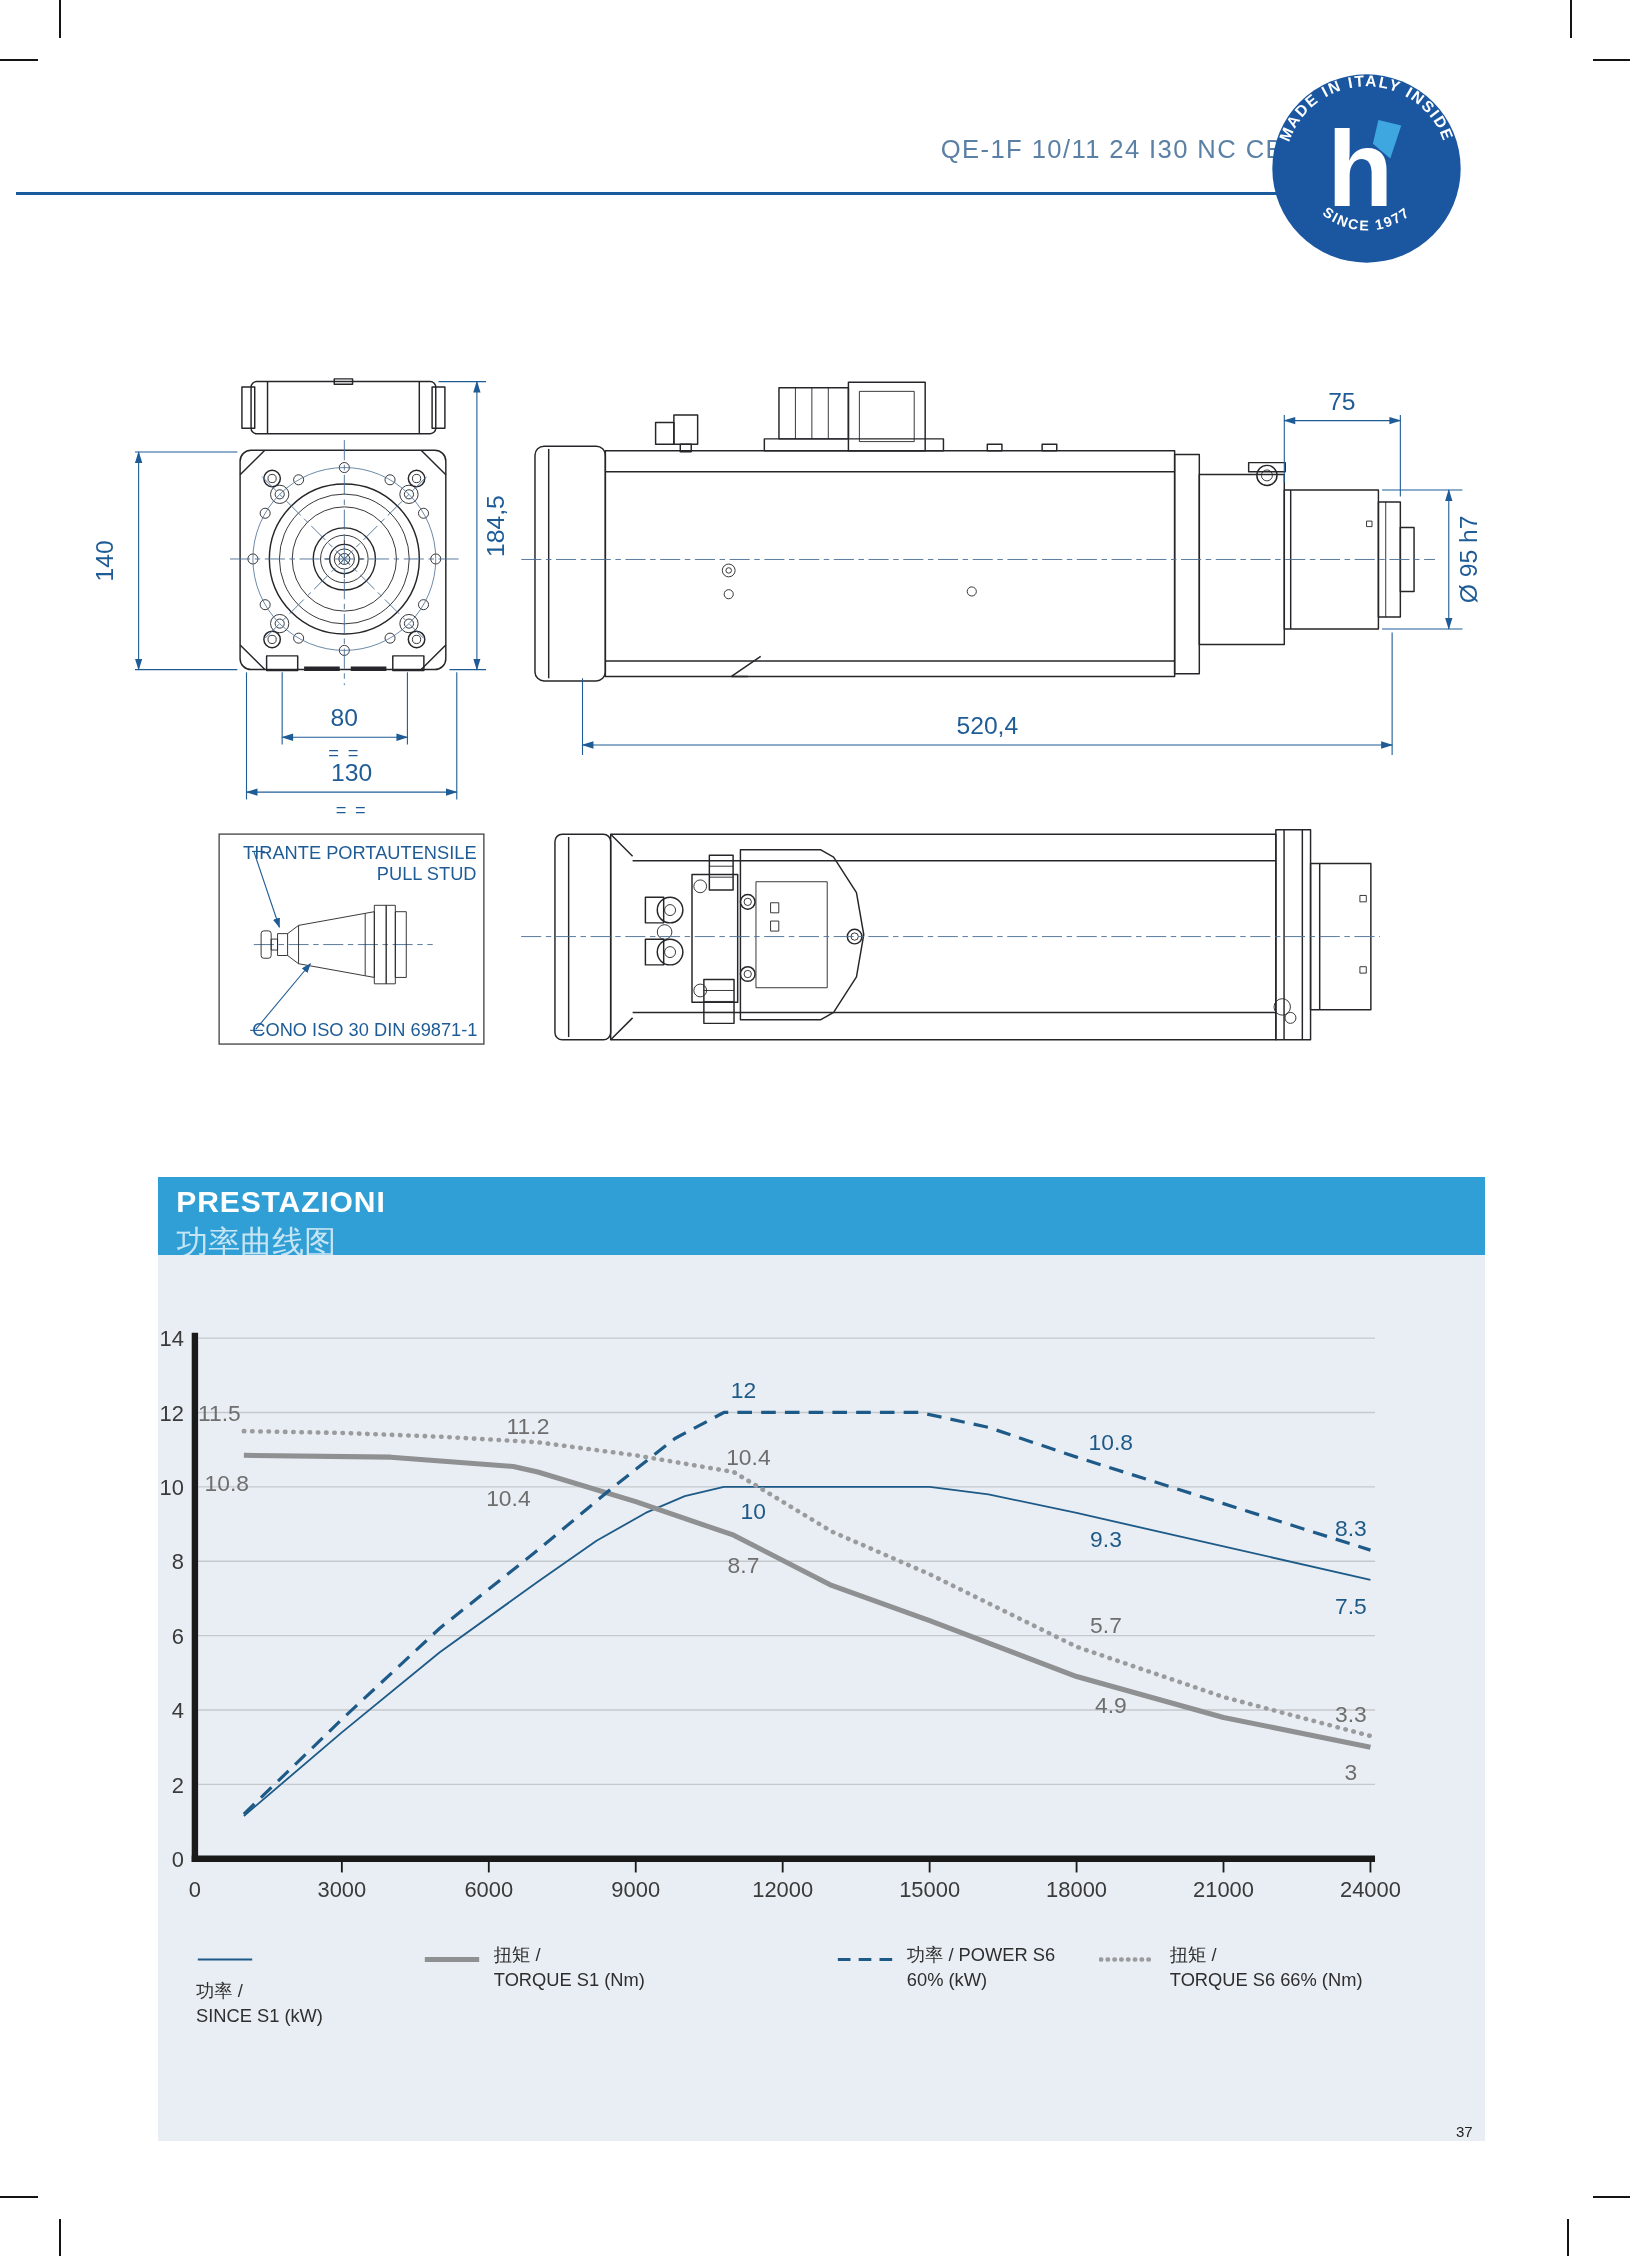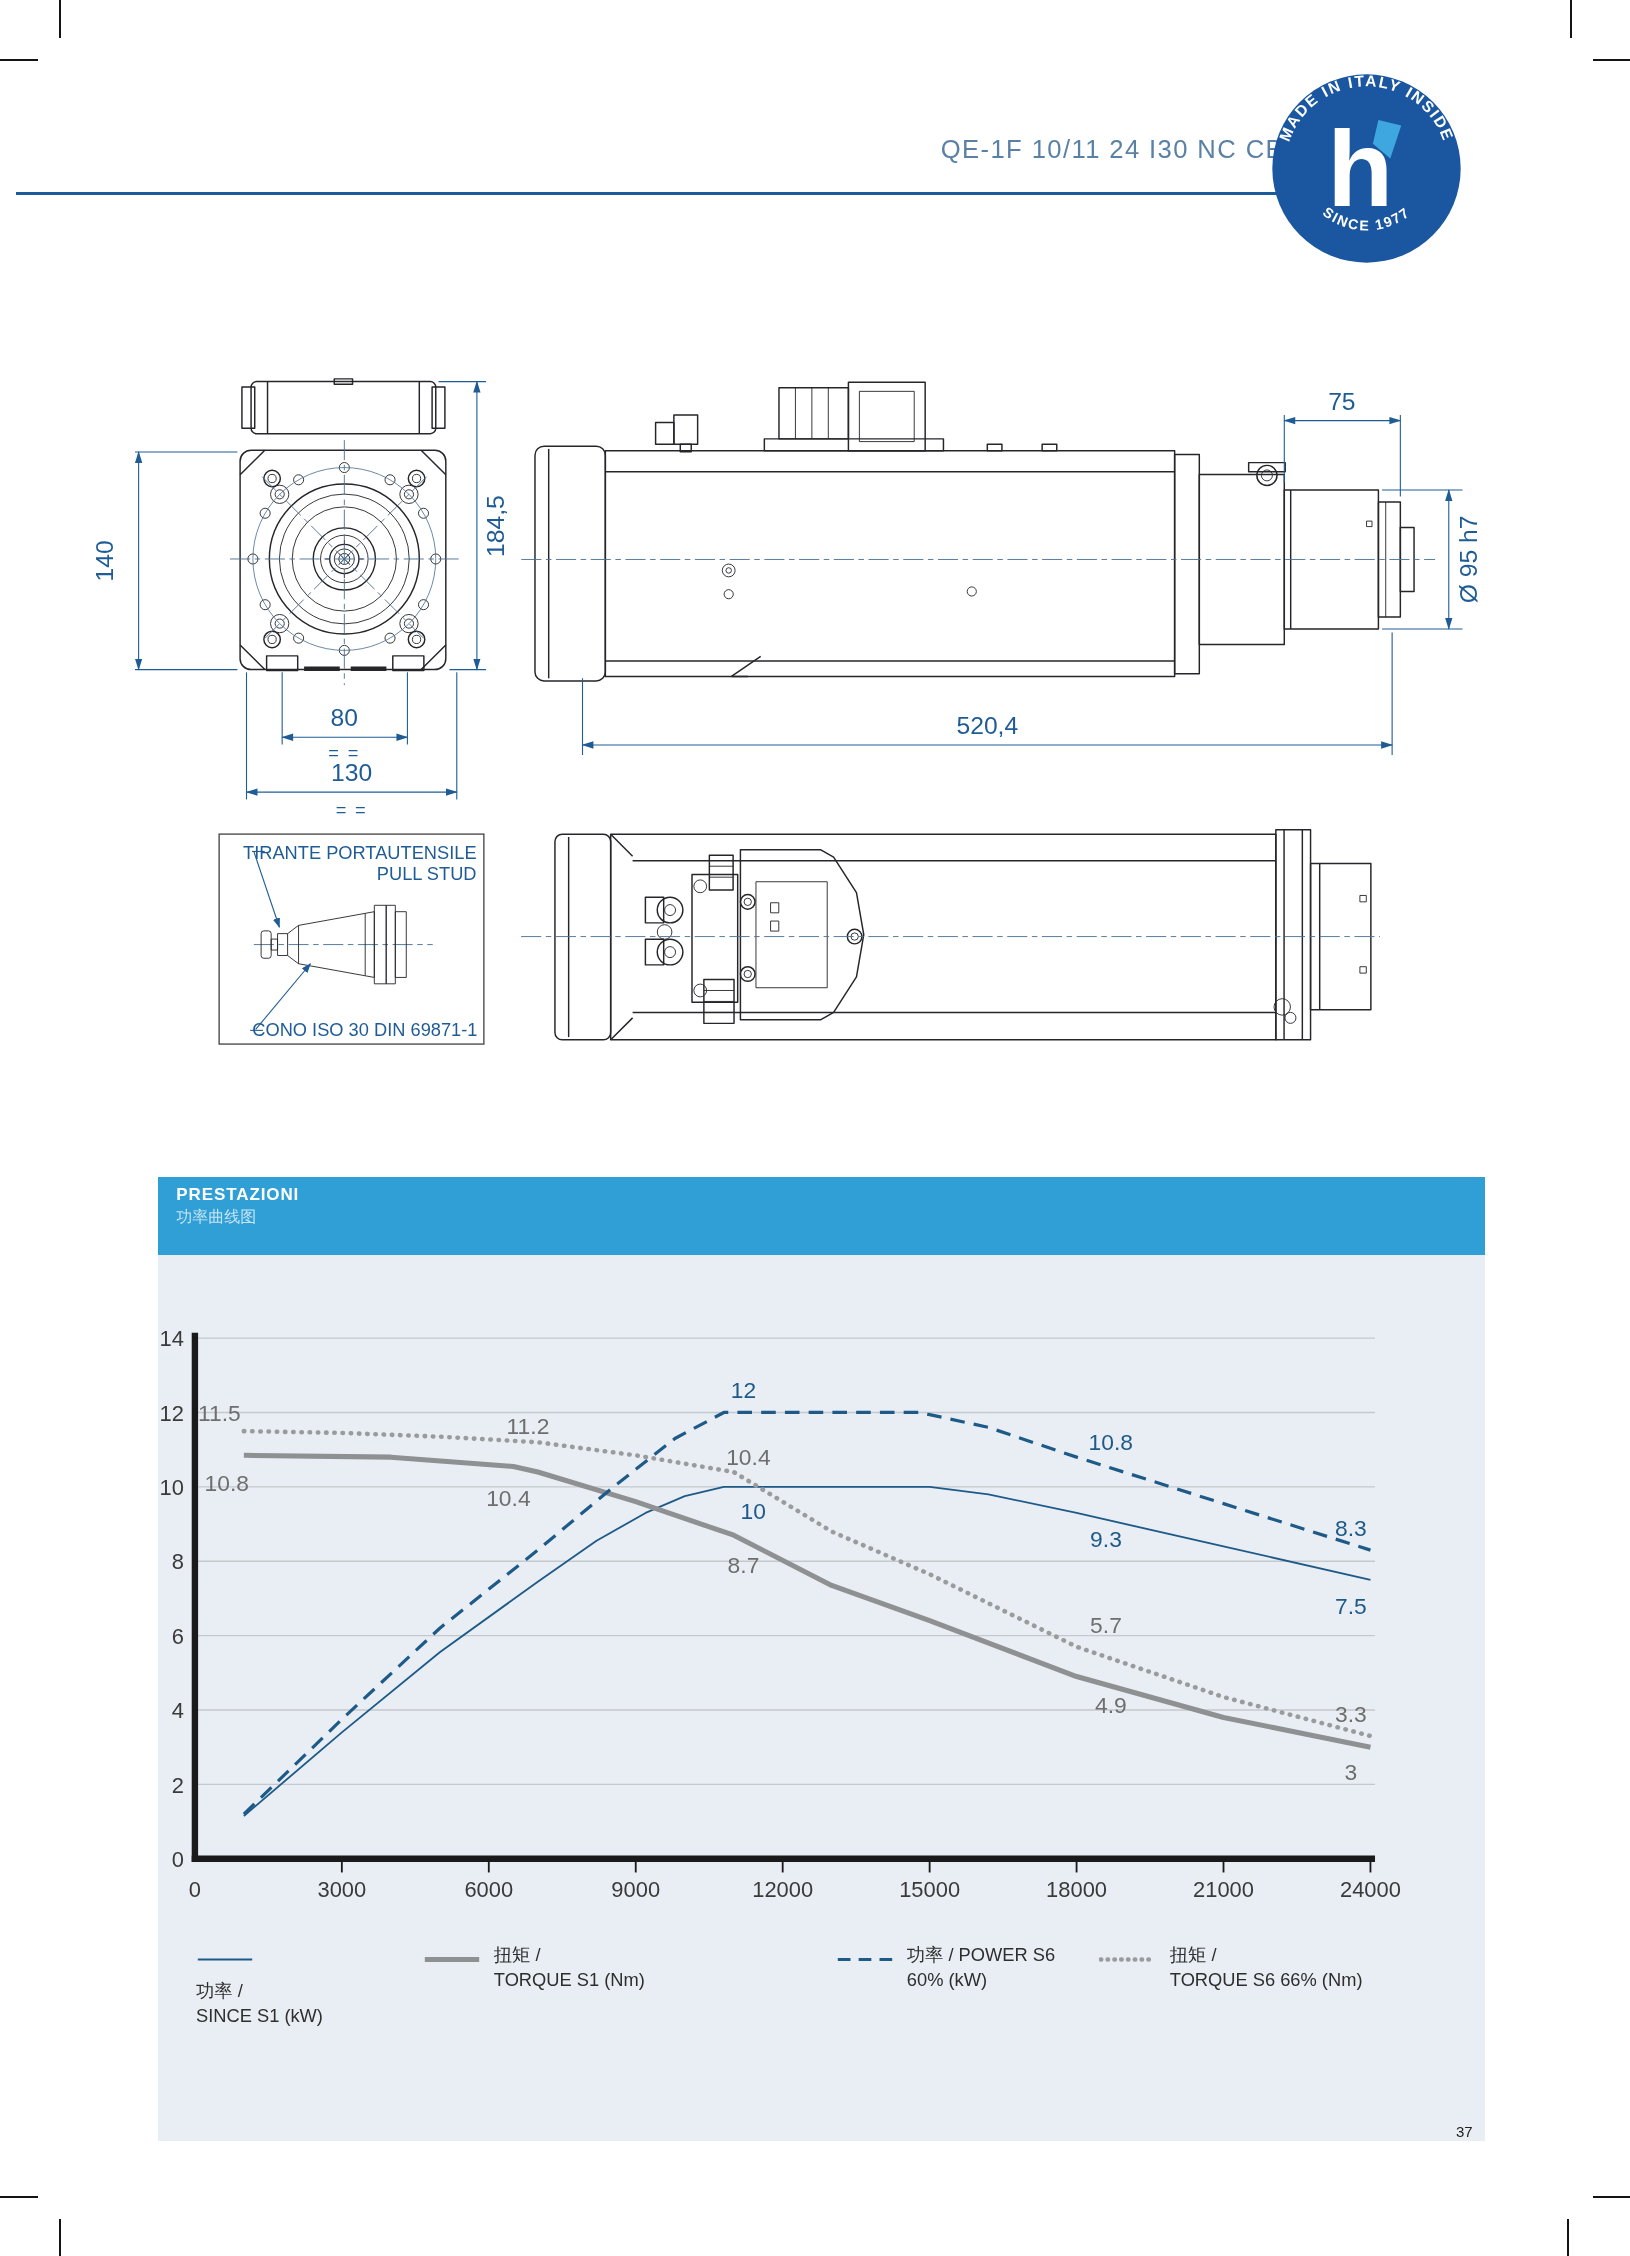--- a/index.html
+++ b/index.html
@@ -15,22 +15,22 @@
   .dimtext{fill:var(--accent-blue,#1f5c96);font-size:27px;}
   .dimtext-s{fill:var(--accent-blue,#1f5c96);font-size:20px;letter-spacing:2px;}
   .dtext{fill:var(--accent-blue,#1f5c96);font-size:20px;}
   .dim{stroke:var(--accent-blue,#1f5c96);stroke-width:1.2;fill:none;}
   .cl{stroke:#4a6f94;stroke-width:1;fill:none;stroke-dasharray:22 5 6 5;}
   .ol{stroke:#26262a;stroke-width:1.6;fill:none;stroke-linejoin:round;}
   .ol2{stroke:#26262a;stroke-width:1;fill:none;stroke-linejoin:round;}
   .mk{fill:var(--accent-blue,#1f5c96);}
   .chart-bar{position:absolute;left:158px;top:1177px;width:1327px;height:79px;
     background:var(--bar-blue,#2f9fd6);box-sizing:border-box;padding:8.2px 0 0 18.3px;}
-  .chart-bar .t1{color:#ffffff;font-size:17px;font-weight:bold;letter-spacing:0.9px;margin:0;}
-  .chart-bar .t2{color:rgba(255,255,255,0.72);font-size:16px;margin:1.8px 0 0 0;}
+  .chart-bar .t1{color:#ffffff;font-size:30px;font-weight:bold;letter-spacing:0.9px;margin:0;}
+  .chart-bar .t2{color:rgba(255,255,255,0.72);font-size:32px;margin:1.8px 0 0 0;}
   .chart-panel{position:absolute;left:158px;top:1255px;width:1327px;height:886px;
     background:var(--panel-bg,#e9eef4);}
   #chart-svg{position:absolute;left:0;top:0;}
   .legend-item{position:absolute;top:687px;display:flex;gap:12.8px;align-items:flex-start;}
   .legend-item .sample{margin-top:12px;flex:none;}
   .legend-text{font-size:18.3px;line-height:25px;color:#2e2e2e;}
   .page-number{position:absolute;left:1456px;top:2123px;font-size:15px;color:#222;}
   .badge-top-text{fill:#ffffff;font-size:17px;font-weight:bold;letter-spacing:2px;}
   .badge-bottom-text{fill:#ffffff;font-size:15.5px;font-weight:bold;letter-spacing:2px;}
 </style>

